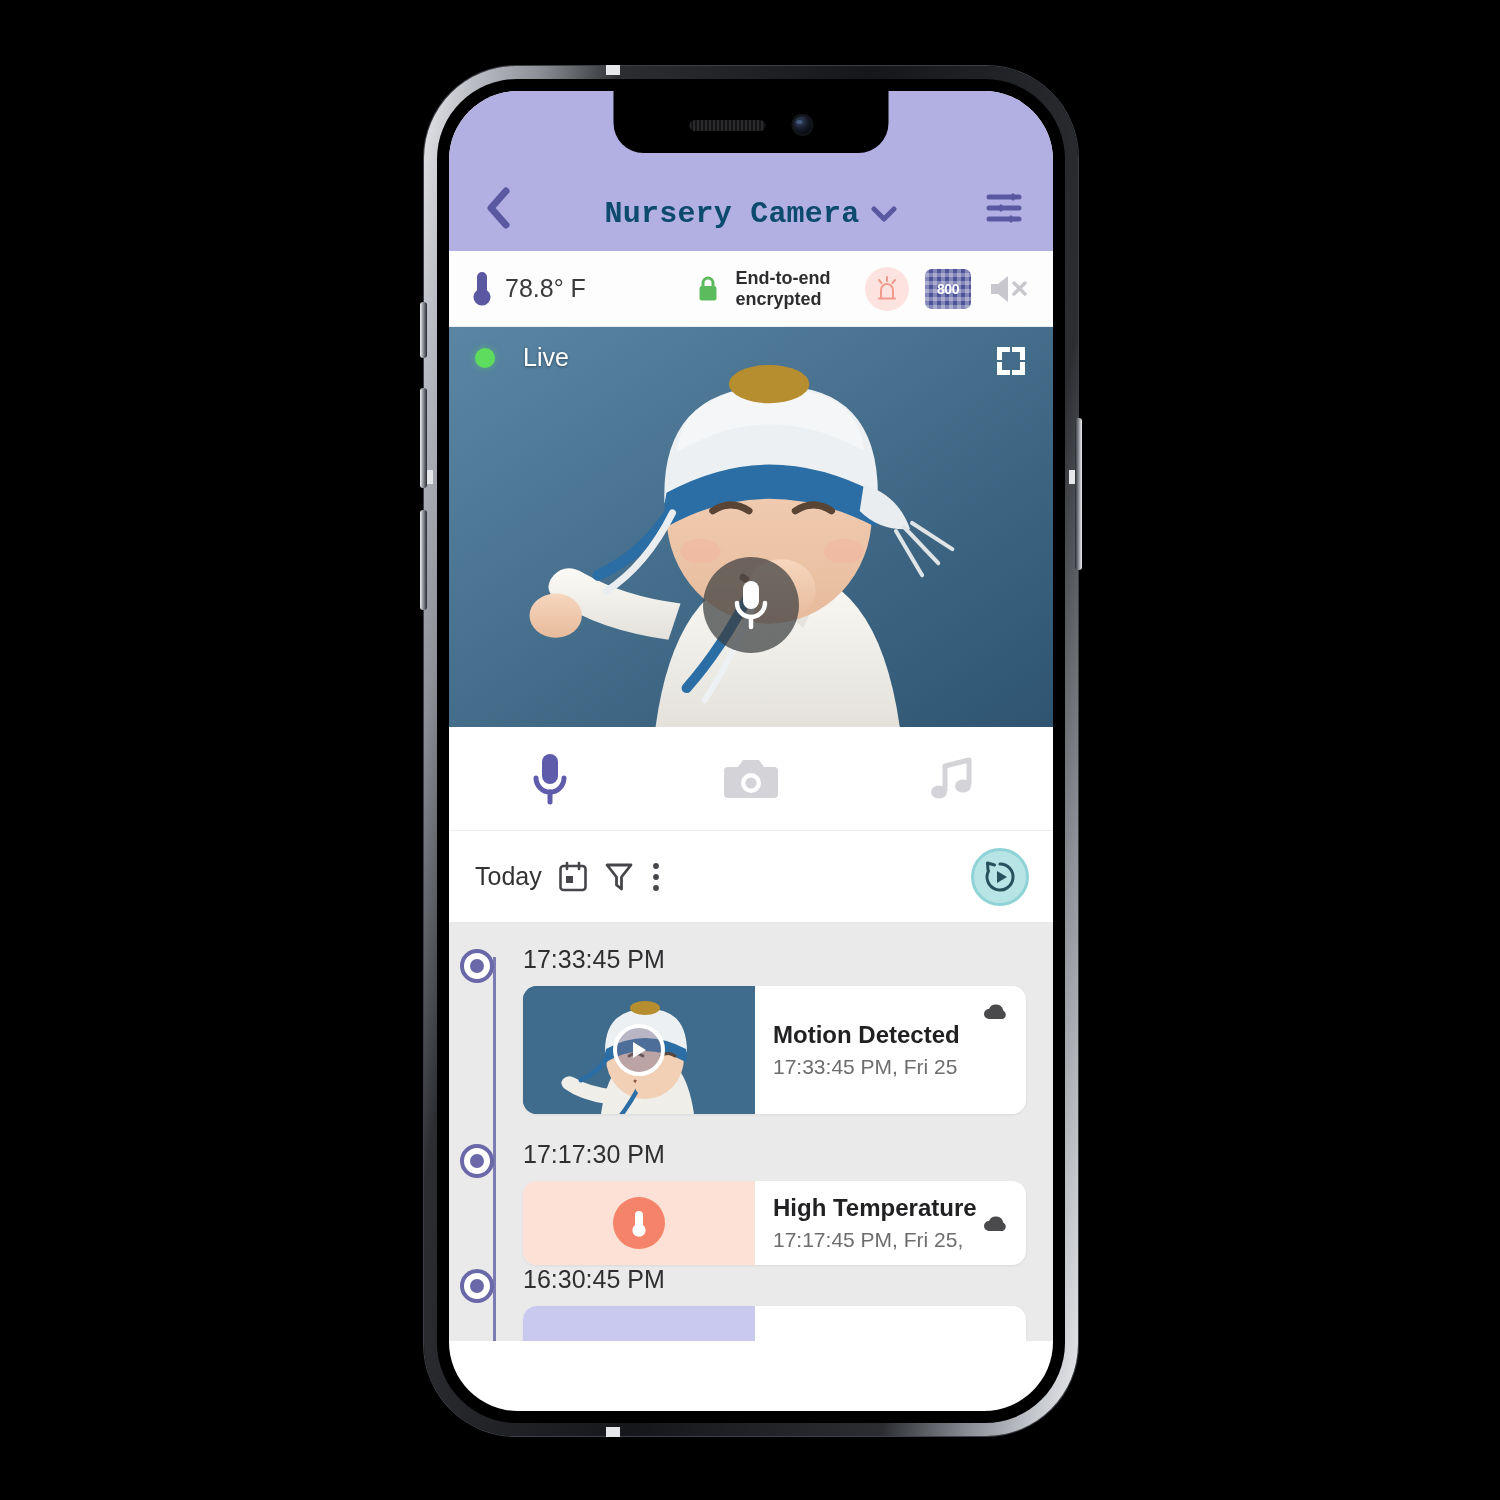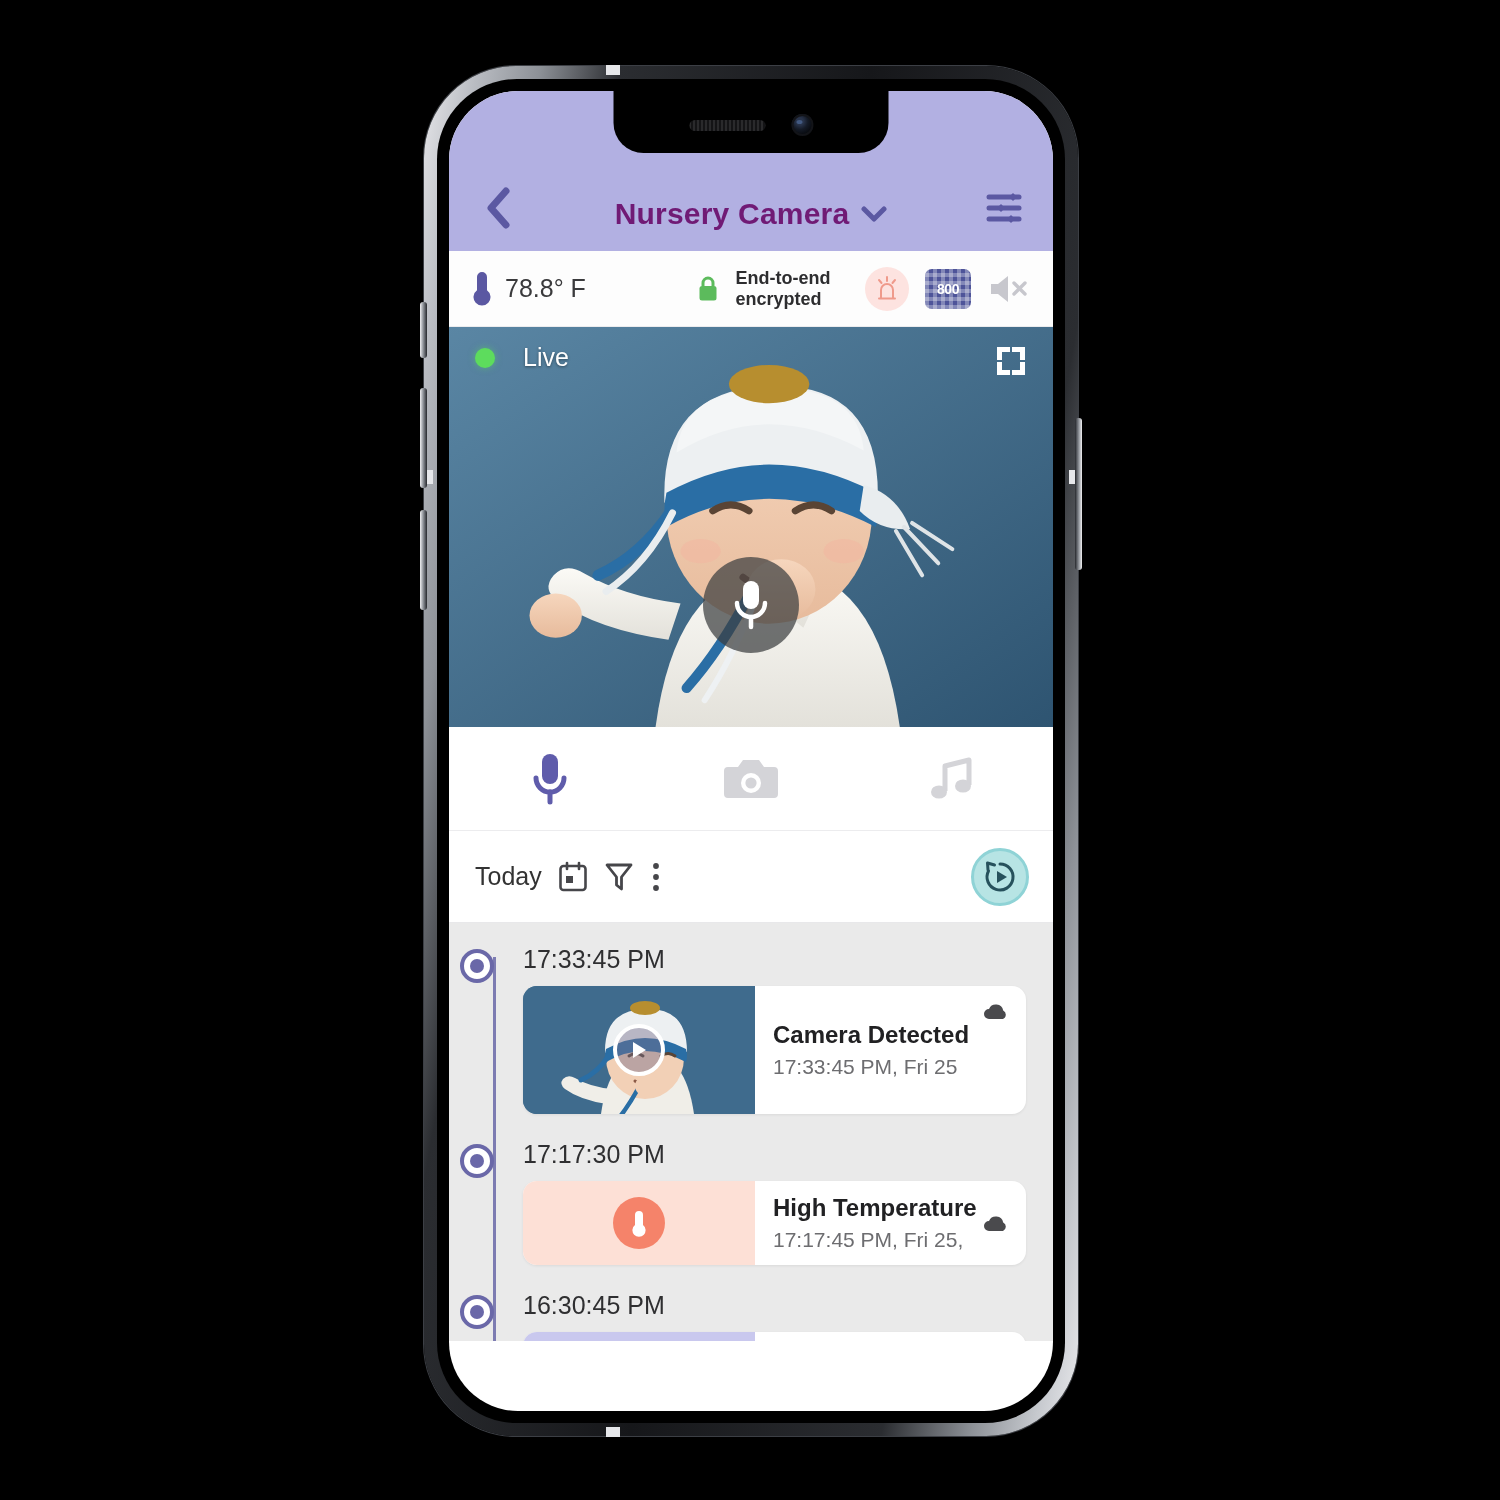--- a/index.html
+++ b/index.html
@@ -89,21 +89,21 @@
     display:flex; align-items:center; justify-content:center;
     cursor:pointer;
   }
   #back-btn svg { display:block; }
   #title-wrap {
     flex: 1;
     display:flex; align-items:center; justify-content:center; gap:12px;
     cursor:pointer;
   }
   #page-title {
-    font-size: 30px; font-weight: 700; color:#701a75; letter-spacing:.2px;
+    font-size: 30px; font-weight: 700; color:#0c4a6e; letter-spacing:.2px;font-family:Liberation Mono, monospace;
   }
   #settings-btn { width:46px; height:46px; display:flex; align-items:center; justify-content:center; cursor:pointer; }
 
   
   #status-strip {
     height: 76px; background:#fdfdfd;
     display:flex; align-items:center;
     padding: 0 22px;
     border-bottom: 1px solid #ececee;
   }
@@ -510,30 +510,30 @@
                   <path d="M112 95 q11 8 22 0" stroke="#8b5a47" stroke-width="3" fill="none" stroke-linecap="round"></path>
                   <ellipse cx="125" cy="100" rx="13" ry="11" fill="#f2d0b6"></ellipse>
                 </svg>
                 <div class="play-circle">
                   <svg width="18" height="20" viewBox="0 0 18 20">
                     <polygon points="3,2 16,10 3,18" fill="#fff"></polygon>
                   </svg>
                 </div>
               </div>
               <div class="tl-body">
-                <div class="tl-title">Camera Detected</div>
+                <div class="tl-title">Motion Detected</div>
                 <div class="tl-sub">17:33:45 PM, Fri 25</div>
               </div>
               <svg class="cloud-ic" width="28" height="18" viewBox="0 0 28 18">
                 <path d="M7 17 a5 5 0 0 1 0 -10 a7.5 7.5 0 0 1 14.2 1.6 A4.6 4.6 0 0 1 21 17z" fill="#4a4a4d"></path>
               </svg>
             </div>
           </div>
 
-          <div class="tl-event" style="margin-bottom:26px;">
+          <div class="tl-event" style="">
             <div class="tl-dot">
                 <i></i>
               </div>
             <div class="tl-time">17:17:30 PM</div>
             <div class="tl-card short">
               <div class="tl-thumb thumb-temp">
                 <div class="badge-circle bc-temp">
                   <svg width="18" height="30" viewBox="0 0 18 30">
                     <path d="M9 3 a4 4 0 0 1 4 4 v10 a6.6 6.6 0 1 1 -8 0 V7 a4 4 0 0 1 4 -4z" fill="#fff"></path>
                     <circle cx="9" cy="22" r="4.6" fill="#fff"></circle>

